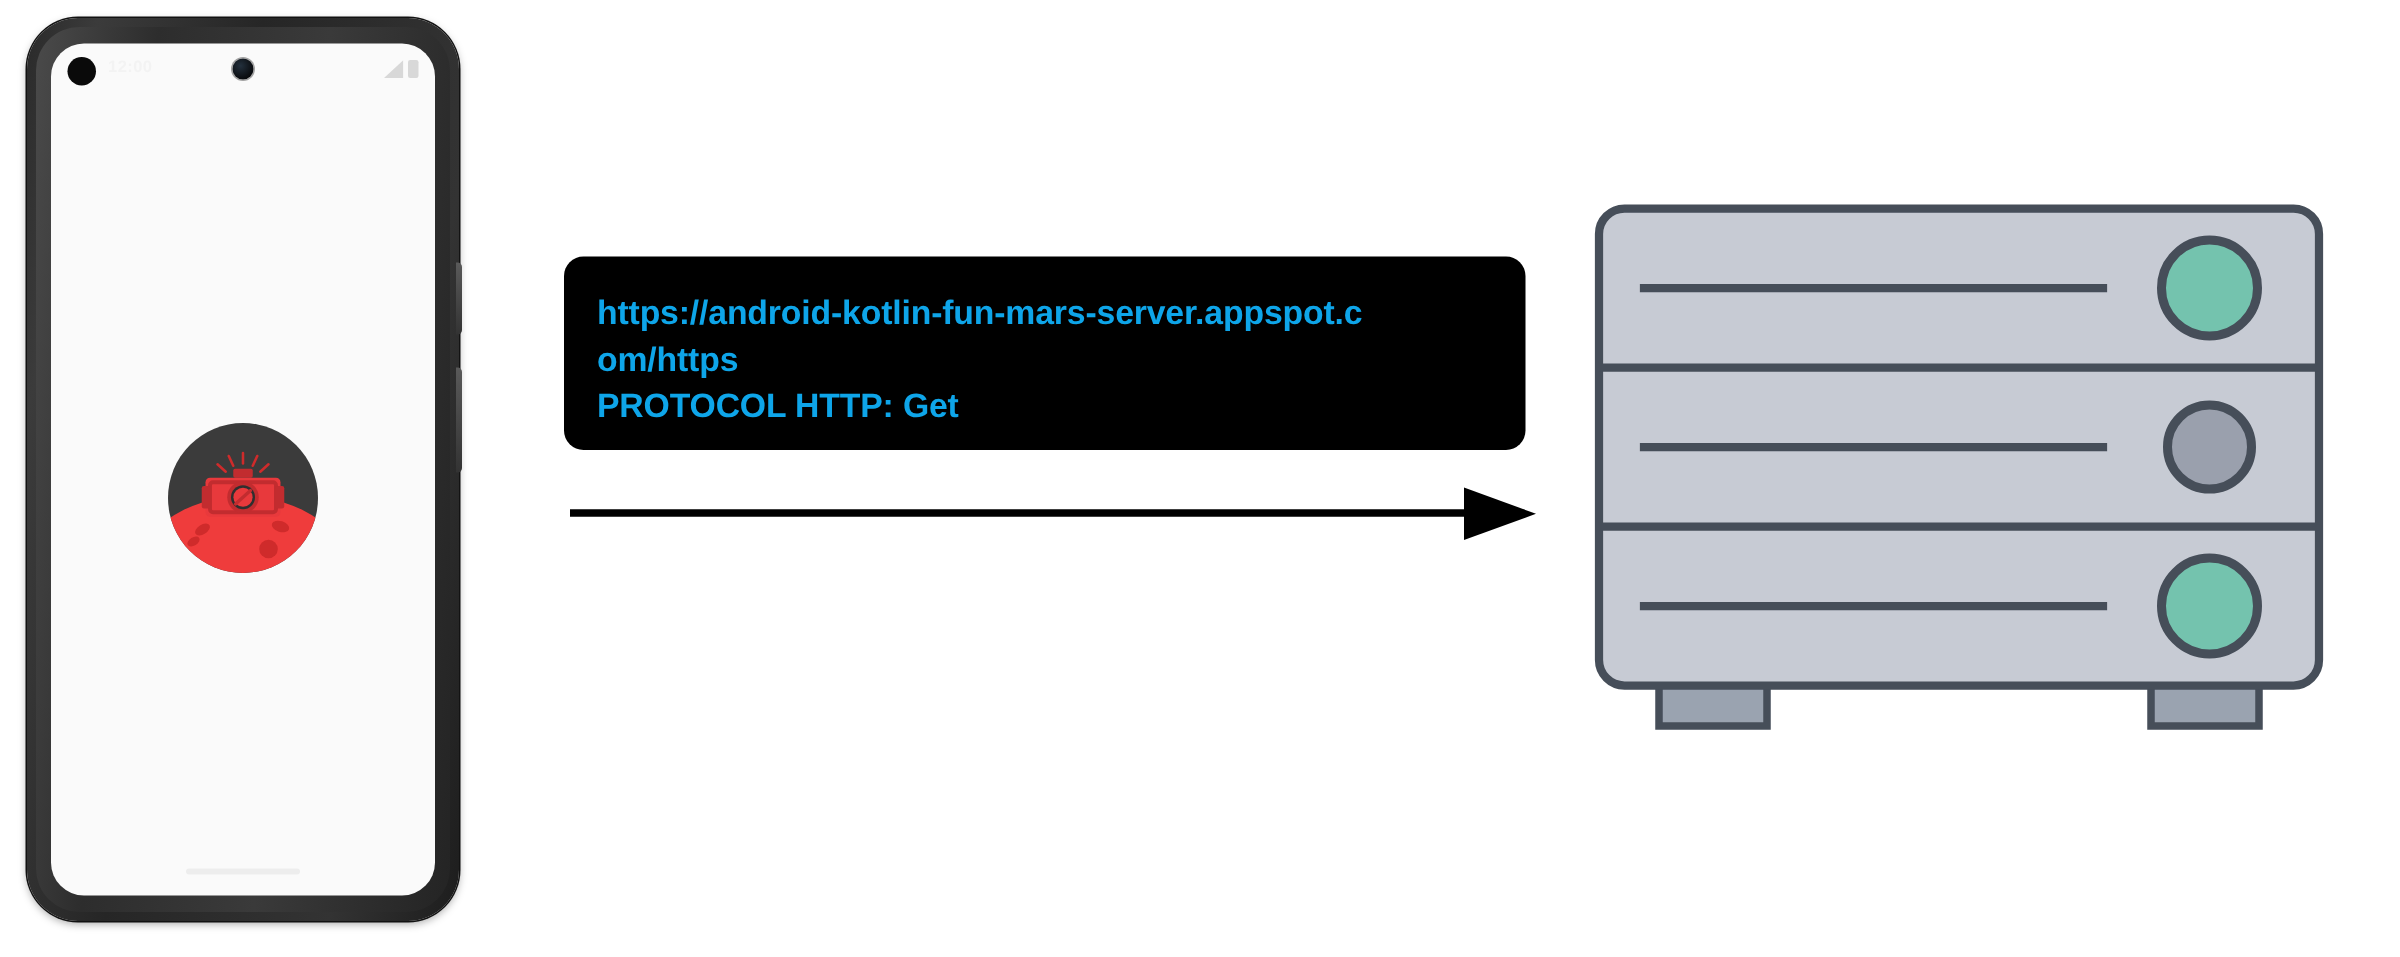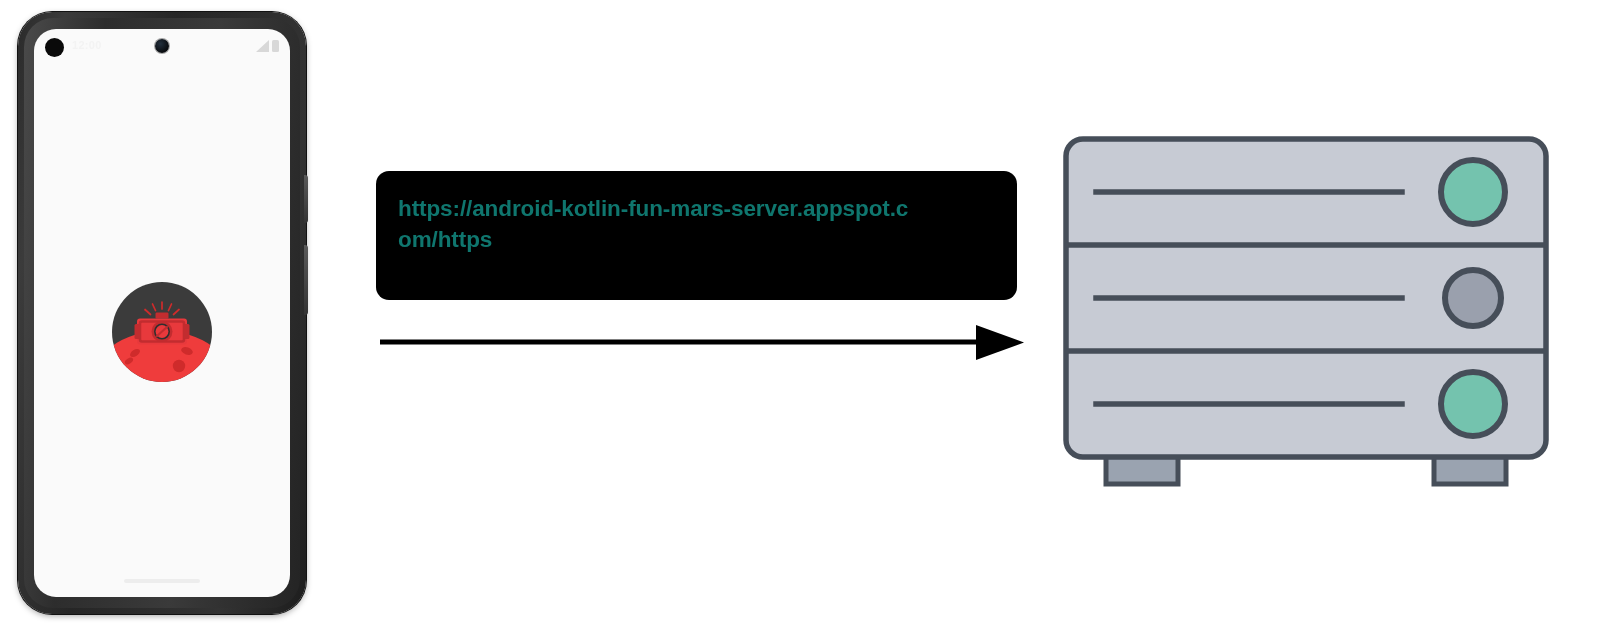--- a/index.html
+++ b/index.html
@@ -144,21 +144,21 @@
     left: 376px;
     top: 171px;
     width: 641px;
     height: 129px;
     background: #000000;
     border-radius: 13px;
     box-sizing: border-box;
     padding: 22px 22px 0 22px;
   }
   .url-line {
-    color: #0f766e;
+    color: #0ea5e9;
     font-size: 22.5px;
     font-weight: bold;
     line-height: 31px;
     letter-spacing: -.1px;
     white-space: pre-wrap;
     word-break: break-all;
   }
   .url-line.proto { word-break: normal; }
 
   
@@ -238,20 +238,21 @@
         </svg>
       </div>
 
       <div class="home-indicator"></div>
     </div>
   </div>
 
   <div class="url-bubble">
     <div class="url-line">https://android-kotlin-fun-mars-server.appspot.c</div>
     <div class="url-line">om/https</div>
+    <div class="url-line proto">PROTOCOL HTTP: Get</div>
   </div>
 
   <div class="arrow-wrap">
     <svg viewBox="0 0 660 46" width="660" height="46">
       <line x1="4" y1="22" x2="608" y2="22" stroke="#000000" stroke-width="5"></line>
       <polygon points="600,5 648,22.5 600,40" fill="#000000"></polygon>
     </svg>
   </div>
 
   <div class="server">

